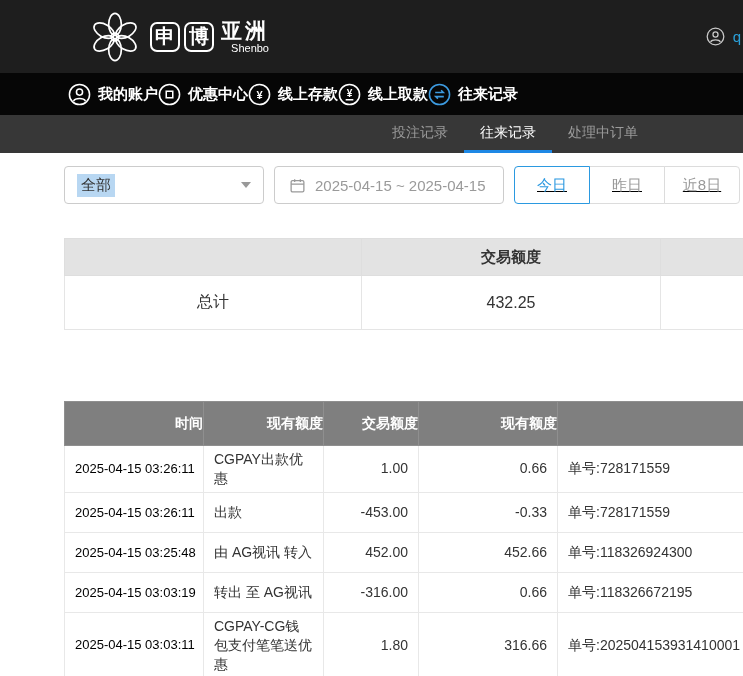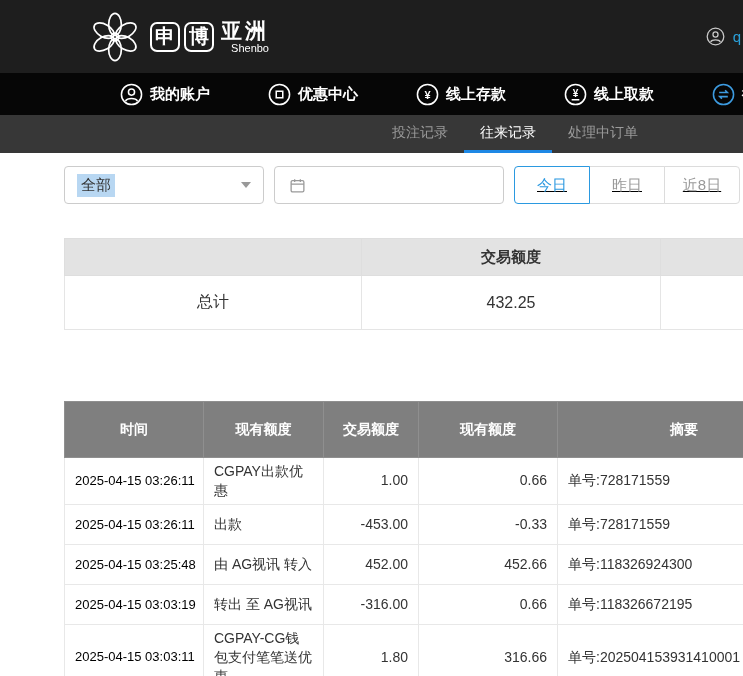--- a/index.html
+++ b/index.html
@@ -16,21 +16,21 @@
     justify-content:center; margin-right:4px; }
   .logo-right { color:#fff; margin-left:3px; display:flex; flex-direction:column; }
   .logo-region { font-size:21px; font-weight:bold; letter-spacing:3px; line-height:1.1; }
   .logo-sub { font-size:11px; text-align:right; line-height:1.1; }
   .header-user { position:absolute; right:2px; top:27px; display:flex;
     align-items:center; gap:8px; }
   .user-name { color:#2a9fd8; font-size:15px; }
 
   
   .nav { height:42px; background:#060606; display:flex; align-items:center;
-    padding-left:120px; gap:58px; }
+    padding-left:68px; }
   .nav-item { display:flex; align-items:center; gap:7px; color:#fff; font-size:15px;
     font-weight:bold; white-space:nowrap; flex:none; cursor:pointer; }
 
   
   .subnav { height:38px; background:#373737; display:flex; padding-left:376px; }
   .subnav-item { line-height:35px; padding:0 16px; font-size:14px; color:#9b9b9b;
     border-bottom:3px solid transparent; white-space:nowrap; cursor:pointer; }
   .subnav-item.active { color:#fff; border-bottom-color:#1e88e5; }
 
   
@@ -58,21 +58,21 @@
   .summary { width:746px; margin:34px 0 0 64px; }
   .summary td { text-align:center; color:#333; }
   .summary .head td { background:#e3e3e3; height:37px; font-size:15px; font-weight:bold;
     border:1px solid #dedede; }
   .summary .data td { background:#fff; height:54px; font-size:16px;
     border:1px solid #e5e5e5; }
 
   
   .main { width:746px; margin:71px 0 0 64px; }
   .main th { background:#7f7f7f; color:#fff; font-size:14px; font-weight:bold;
-    height:56px; border:1px solid #8f8f8f; text-align:center; }
+    height:44px; border:1px solid #8f8f8f; text-align:right; }
   .main td { background:#fff; border:1px solid #e8e8e8; font-size:14px; color:#333;
     height:40px; padding:4px 10px; line-height:1.35; }
   .main td.time { font-size:13px; color:#000000; white-space:nowrap; padding-right:18px; }
   .main td.num { text-align:right; white-space:nowrap; }
   .main td.memo { white-space:nowrap; }
 
   svg { display:block; }
 </style>
 </head>
 <body>
@@ -172,20 +172,21 @@
     <span class="dropdown-value">全部</span>
     <span class="dropdown-caret"></span>
   </div>
   <div class="datebox">
     <span>
       <svg width="17" height="17" viewBox="0 0 24 24" fill="none" stroke="#999" stroke-width="1.8">
         <rect x="3" y="5" width="18" height="16" rx="2"></rect>
         <path d="M3 10h18M8 3v4M16 3v4"></path>
       </svg>
     </span>
+    <span>2025-04-15 ~ 2025-04-15</span>
   </div>
   <div class="btn-group">
     <div class="qbtn first active">今日</div>
     <div class="qbtn">昨日</div>
     <div class="qbtn last">近8日</div>
   </div>
 </div>
 
 <table class="summary">
   <colgroup>

